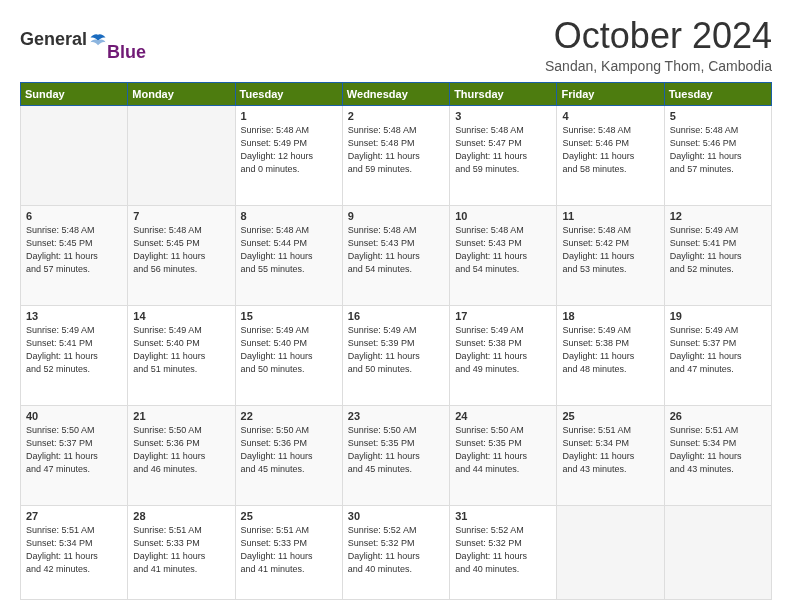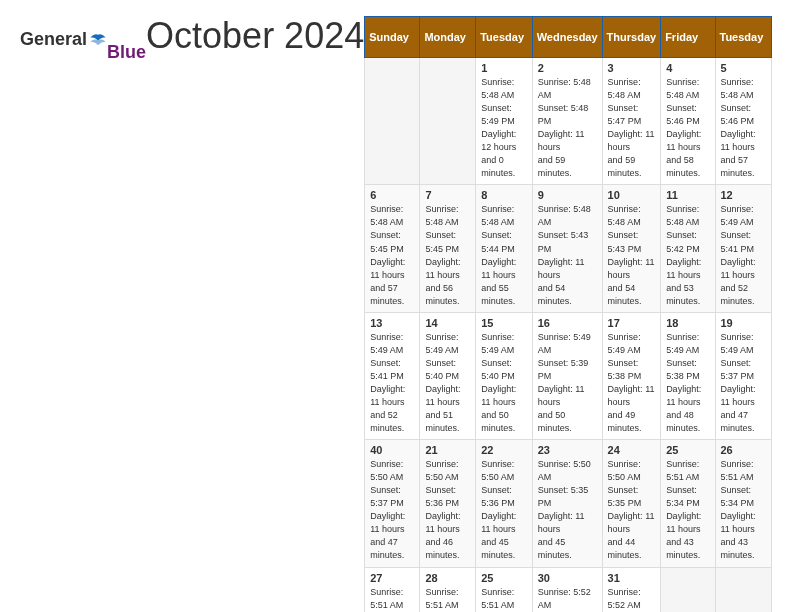--- a/index.html
+++ b/index.html
@@ -8,21 +8,21 @@
       height: 612px;
       font-family: Arial, sans-serif;
       background: #fff;
       overflow: hidden;
     }
     .page {
       width: 792px;
       height: 612px;
       padding: 16px 20px 12px 20px;
       display: flex;
-      flex-direction: row;
+      flex-direction: column;
       border-radius: 12px;
     }
     .header {
       display: flex;
       justify-content: space-between;
       align-items: flex-start;
       margin-bottom: 8px;
     }
     .logo {
       display: flex;
@@ -57,23 +57,23 @@
       color: #555;
       margin-top: 2px;
     }
     .calendar {
       flex: 1;
       border-collapse: collapse;
       width: 100%;
       font-size: 9.5px;
     }
     .calendar th {
-      background-color: #a16207;
+      background-color: #4d7c0f;
       color: white;
-      padding: 14px 4px;
+      padding: 5px 4px;
       text-align: left;
       font-size: 11px;
       font-weight: bold;
       border: 1px solid #1a5fa8;
     }
     .calendar td {
       border: 1px solid #ddd;
       vertical-align: top;
       padding: 4px 5px;
       width: calc(100% / 7);
@@ -112,20 +112,21 @@
         <span class="logo-general">General</span>
         <svg class="logo-icon" viewBox="0 0 24 18" fill="none">
           <path d="M12 2 C14 0, 20 2, 22 6 C18 5, 15 7, 12 10 C10 7, 6 5, 2 6 C4 2, 10 0, 12 2Z" fill="#1a6bbf"></path>
           <path d="M12 10 C15 7, 20 8, 22 12 C18 11, 15 13, 12 16 C10 13, 6 11, 2 12 C4 8, 10 7, 12 10Z" fill="#1a6bbf" opacity="0.5"></path>
         </svg>
         <span class="logo-blue">Blue</span>
       </div>
     </div>
     <div class="title-area">
       <div class="month-title">October 2024</div>
+      <div class="subtitle">Sandan, Kampong Thom, Cambodia</div>
     </div>
   </div>
 
   <table class="calendar">
     <thead>
       <tr>
         <th>Sunday</th>
         <th>Monday</th>
         <th>Tuesday</th>
         <th>Wednesday</th>

